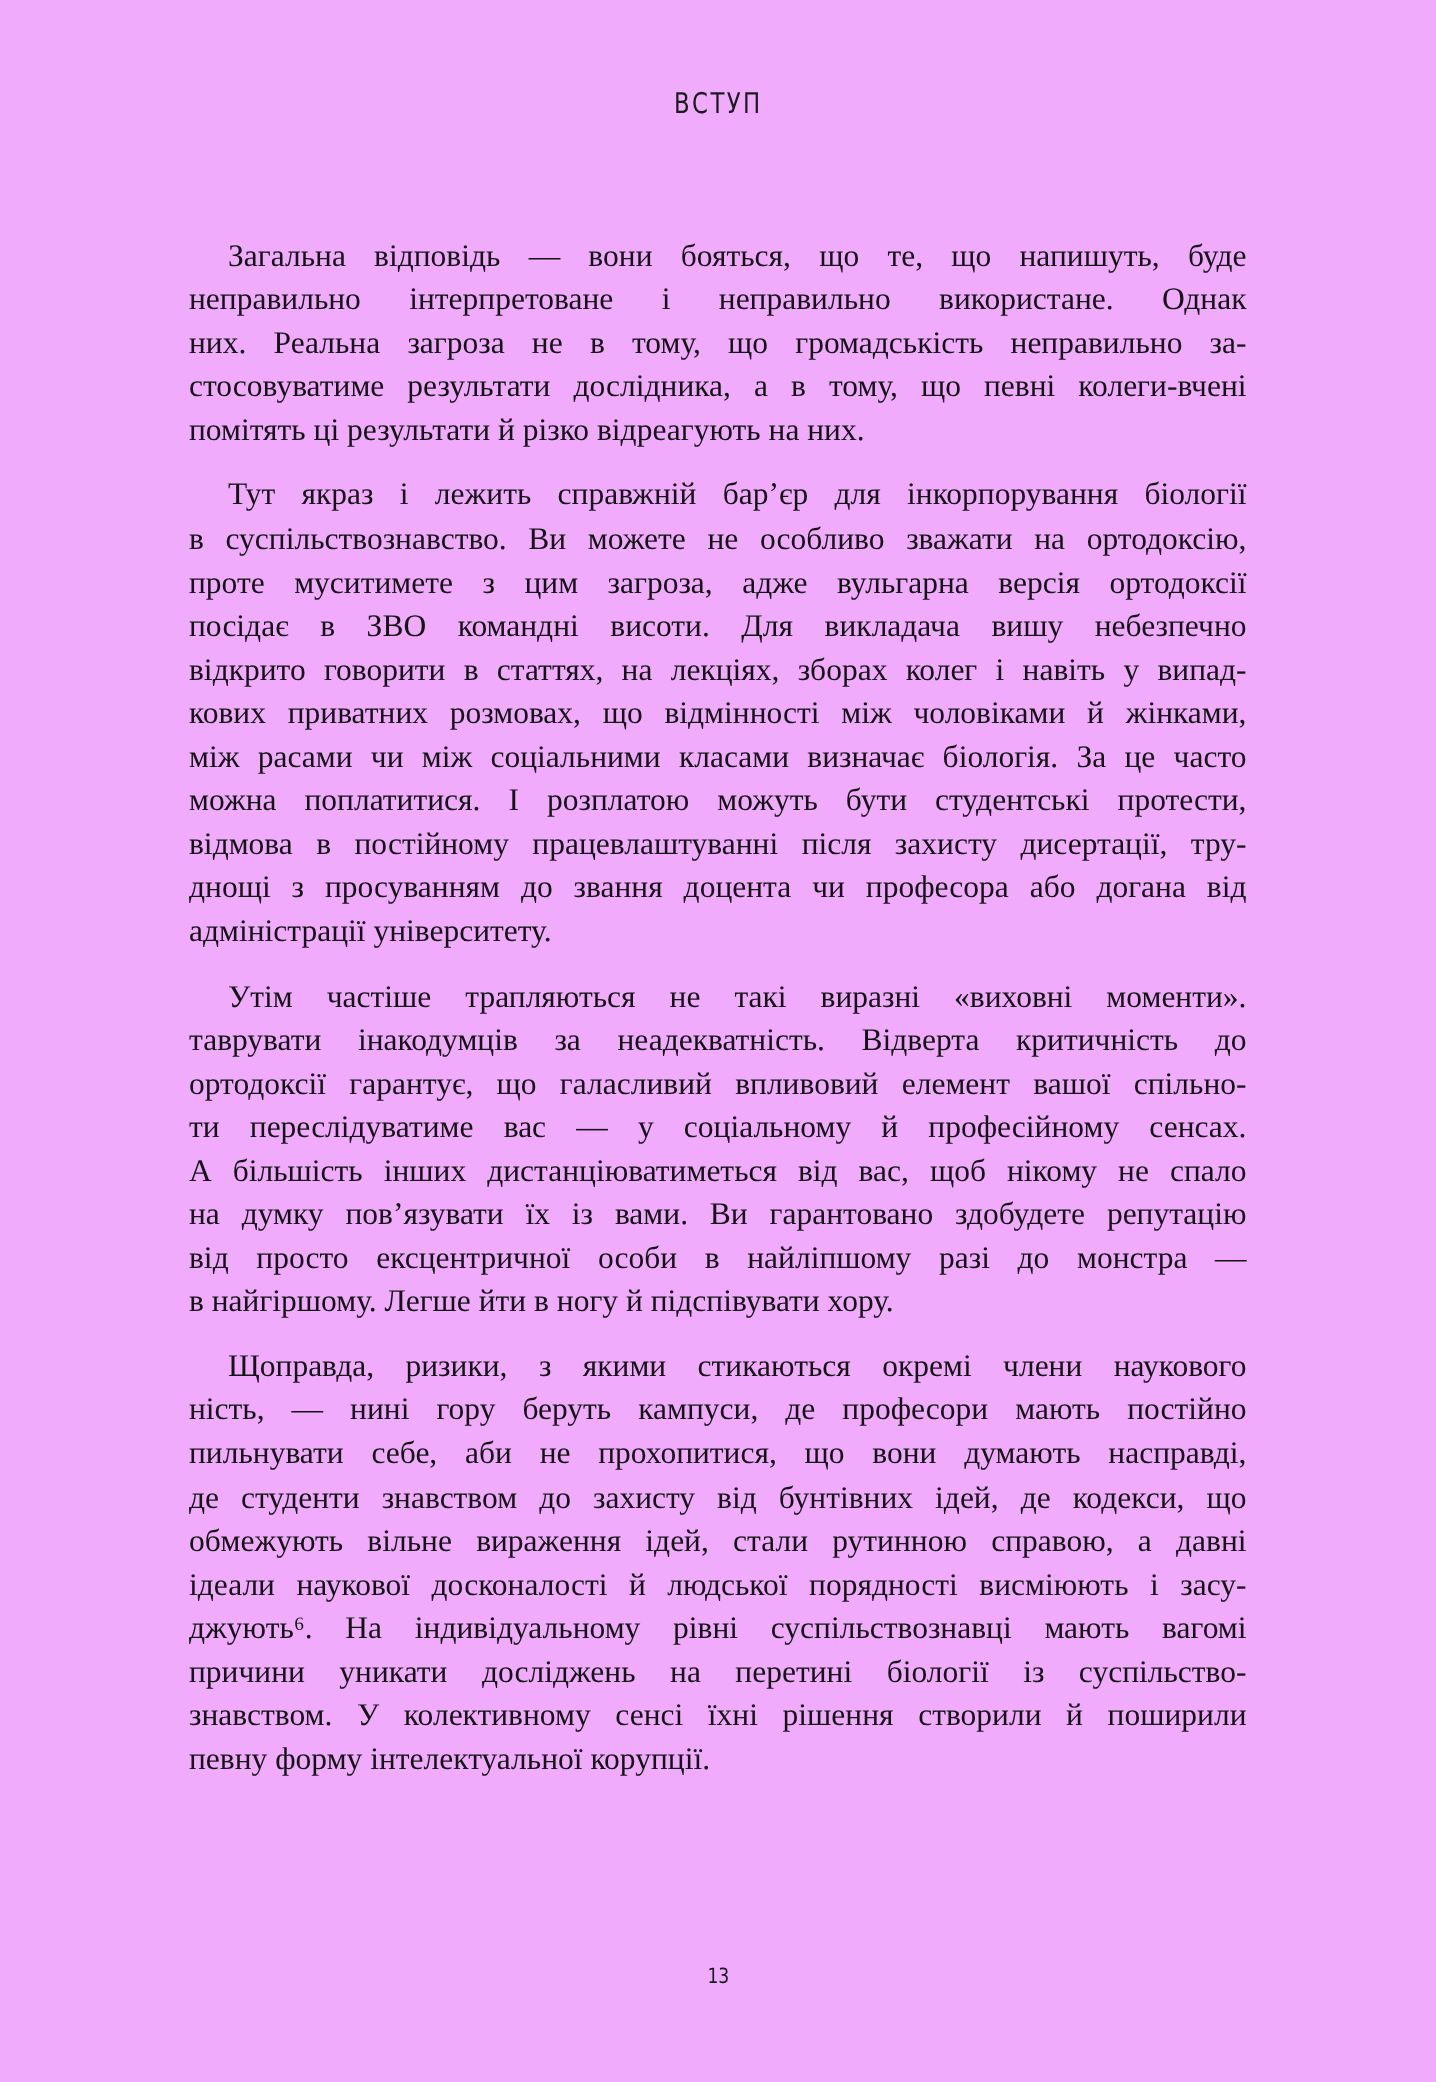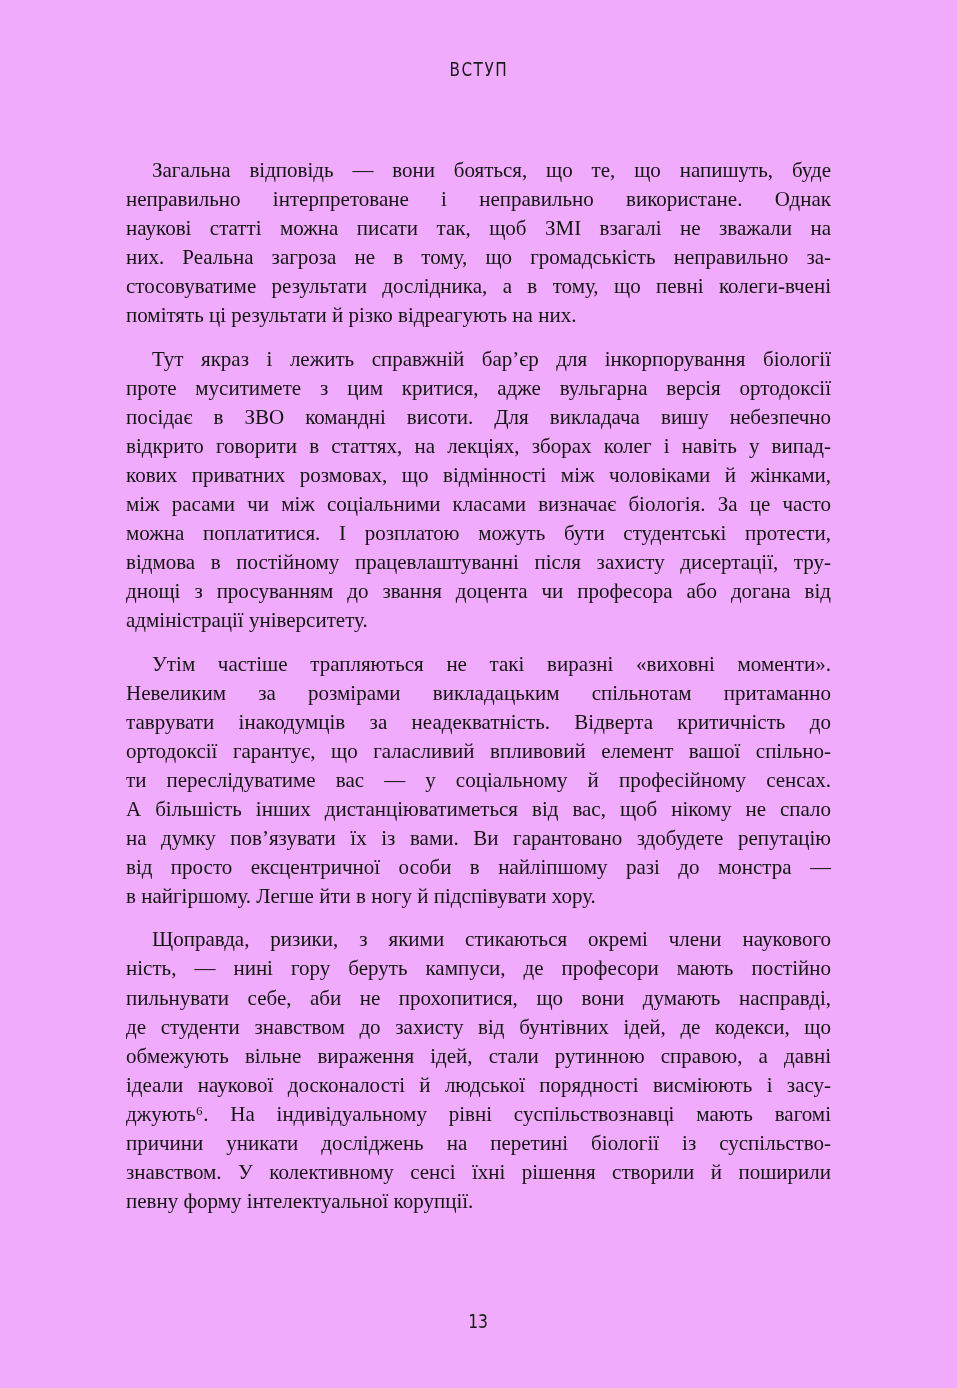--- a/index.html
+++ b/index.html
@@ -52,21 +52,21 @@
     text-align: right;
     text-align-last: left;
   }
   .folio {
     position: absolute;
     top: 1310px;
     left: 0;
     width: 957px;
     text-align: center;
     font-family: "DejaVu Sans", sans-serif;
-    font-size: 19px;
+    font-size: 14px;
     font-weight: 500;
     color: #1a1a1a;
   }
   .folio .squeeze {
     display: inline-block;
     transform: scaleX(0.82);
     transform-origin: center;
   }
 </style>
 </head>
@@ -76,42 +76,41 @@
 
   <div class="running-head">
     <span class="squeeze">ВСТУП</span>
   </div>
 
   <div class="text-block">
 
     <div class="para">
       <div class="line first">Загальна відповідь — вони бояться, що те, що напишуть, буде</div>
       <div class="line">неправильно інтерпретоване і неправильно використане. Однак</div>
-      <div class="line">наукові статті можна писати так, щоб ЗМІ взагалі не зважали на</div>
       <div class="line">них. Реальна загроза не в тому, що громадськість неправильно за-</div>
       <div class="line">стосовуватиме результати дослідника, а в тому, що певні колеги-вчені</div>
       <div class="line last">помітять ці результати й різко відреагують на них.</div>
     </div>
 
     <div class="para">
       <div class="line first">Тут якраз і лежить справжній бар’єр для інкорпорування біології</div>
-      <div class="line">проте муситимете з цим критися, адже вульгарна версія ортодоксії</div>
+      <div class="line">в суспільствознавство. Ви можете не особливо зважати на ортодоксію,</div>
+      <div class="line">проте муситимете з цим загроза, адже вульгарна версія ортодоксії</div>
       <div class="line">посідає в ЗВО командні висоти. Для викладача вишу небезпечно</div>
       <div class="line">відкрито говорити в статтях, на лекціях, зборах колег і навіть у випад-</div>
       <div class="line">кових приватних розмовах, що відмінності між чоловіками й жінками,</div>
       <div class="line">між расами чи між соціальними класами визначає біологія. За це часто</div>
       <div class="line">можна поплатитися. І розплатою можуть бути студентські протести,</div>
       <div class="line">відмова в постійному працевлаштуванні після захисту дисертації, тру-</div>
       <div class="line">днощі з просуванням до звання доцента чи професора або догана від</div>
       <div class="line last">адміністрації університету.</div>
     </div>
 
     <div class="para">
       <div class="line first">Утім частіше трапляються не такі виразні «виховні моменти».</div>
-      <div class="line">Невеликим за розмірами викладацьким спільнотам притаманно</div>
       <div class="line">таврувати інакодумців за неадекватність. Відверта критичність до</div>
       <div class="line">ортодоксії гарантує, що галасливий впливовий елемент вашої спільно-</div>
       <div class="line">ти переслідуватиме вас — у соціальному й професійному сенсах.</div>
       <div class="line">А більшість інших дистанціюватиметься від вас, щоб нікому не спало</div>
       <div class="line">на думку пов’язувати їх із вами. Ви гарантовано здобудете репутацію</div>
       <div class="line">від просто ексцентричної особи в найліпшому разі до монстра —</div>
       <div class="line last">в найгіршому. Легше йти в ногу й підспівувати хору.</div>
     </div>
 
     <div class="para">

